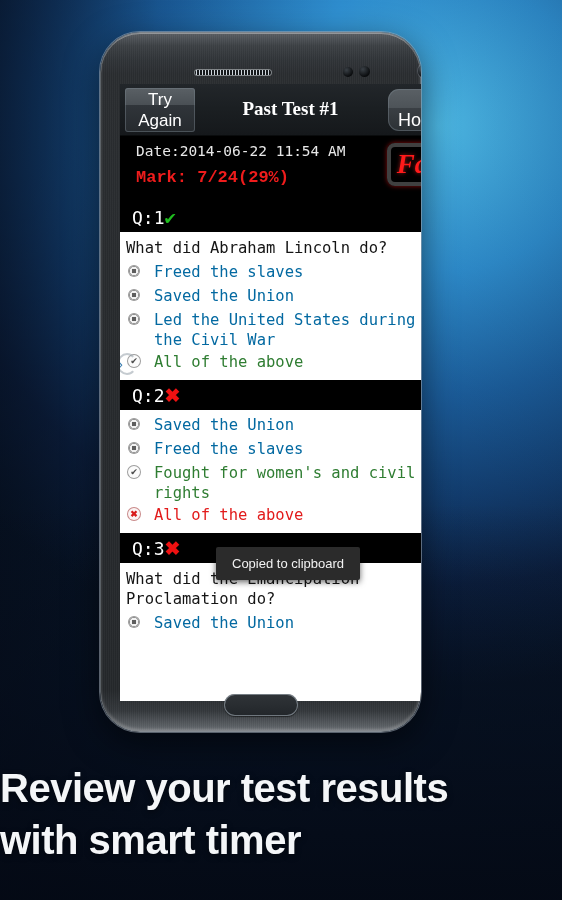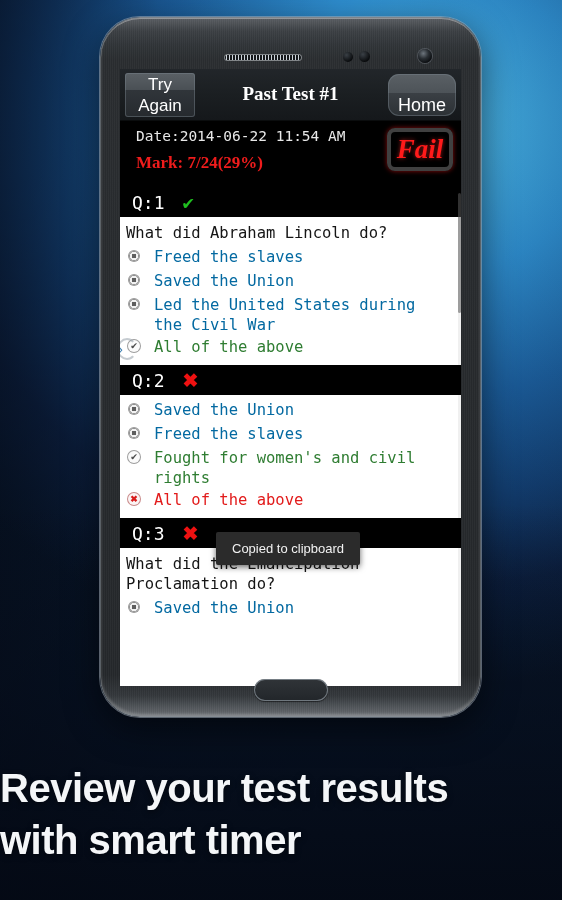--- a/index.html
+++ b/index.html
@@ -28,22 +28,22 @@
     inset: 0;
     background:
       linear-gradient(to bottom, rgba(5,12,26,0.00) 56%, rgba(5,11,24,0.55) 78%, rgba(4,9,20,0.92) 100%),
       linear-gradient(to right, rgba(4,10,22,0.55) 0%, rgba(4,10,22,0.08) 28%, rgba(4,10,22,0.0) 60%, rgba(4,10,22,0.10) 100%);
   }
 
   
   #phone {
     position: absolute;
     left: 100px;
-    top: 17px;
-    width: 381px;
+    top: 32px;
+    width: 321px;
     height: 700px;
     border-radius: 40px;
     background:
       linear-gradient(to bottom, #5d6166 0%, #3c4044 2%, #303438 4%, #2a2d30 6%, #272a2d 50%, #25282b 94%, #34383c 97%, #6a6f74 100%);
     box-shadow:
       0 0 0 1px rgba(160,172,184,0.55),
       0 10px 34px rgba(0,0,0,0.55);
     overflow: hidden;
   }
   #phone-brushed {
@@ -201,21 +201,21 @@
   }
   #date-line {
     color: #e8e8e8;
     font-family: "DejaVu Sans Mono", monospace;
     font-size: 14.5px;
     letter-spacing: 0px;
   }
   #mark-line {
     margin-top: 9px;
     color: #ef1c1c;
-    font-family: Liberation Serif, serif;
+    font-family: Liberation Mono, monospace;
     font-weight: bold;
     font-size: 17px;
   }
   #fail-stamp {
     position: absolute;
     right: 8px;
     top: 7px;
     width: 66px;
     height: 43px;
     border: 4px solid #404040;
@@ -243,21 +243,20 @@
   .q-header {
     position: relative;
     height: 30px;
     background: #000;
     color: #ffffff;
     font-family: "DejaVu Sans Mono", monospace;
     font-size: 18px;
     display: flex;
     align-items: center;
     padding-left: 12px;
-    gap: 18px;
   }
   .q-header .mark-ok {
     color: #1fbf1f;
     font-size: 19px;
     font-weight: bold;
   }
   .q-header .mark-bad {
     color: #ee1111;
     font-size: 19px;
     font-weight: bold;

